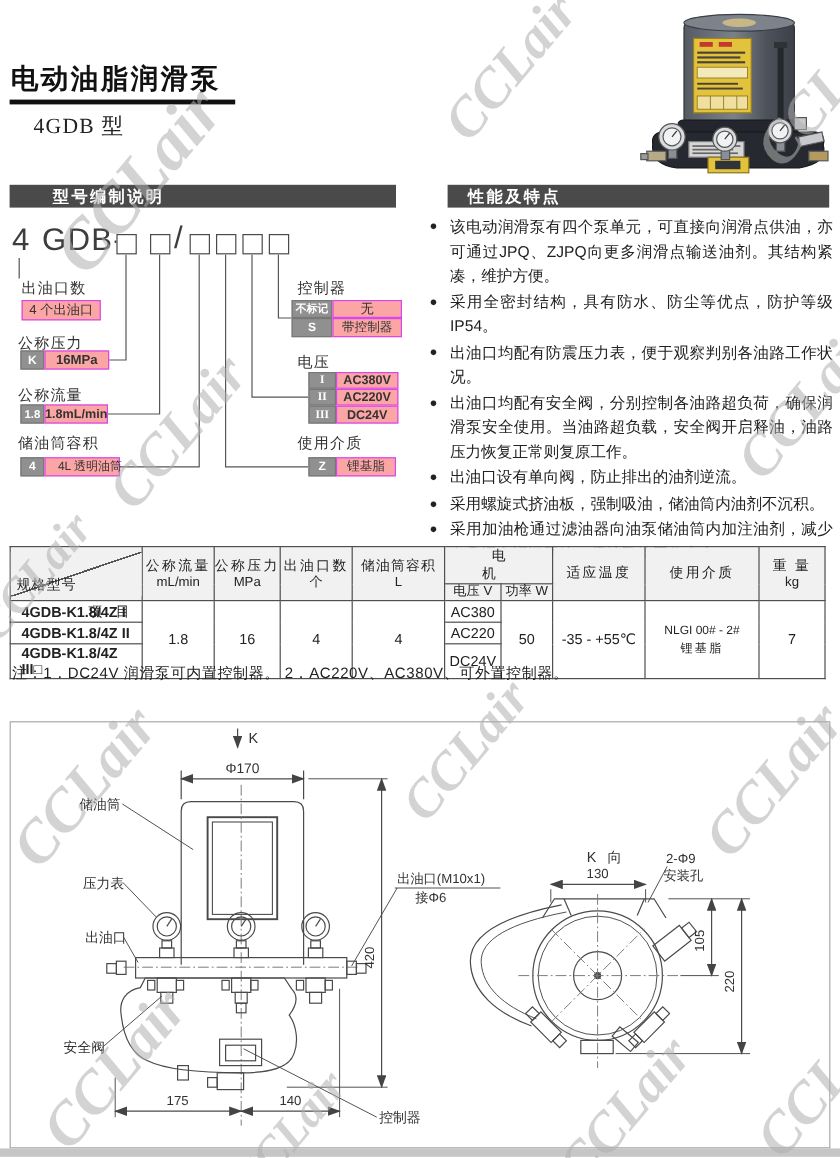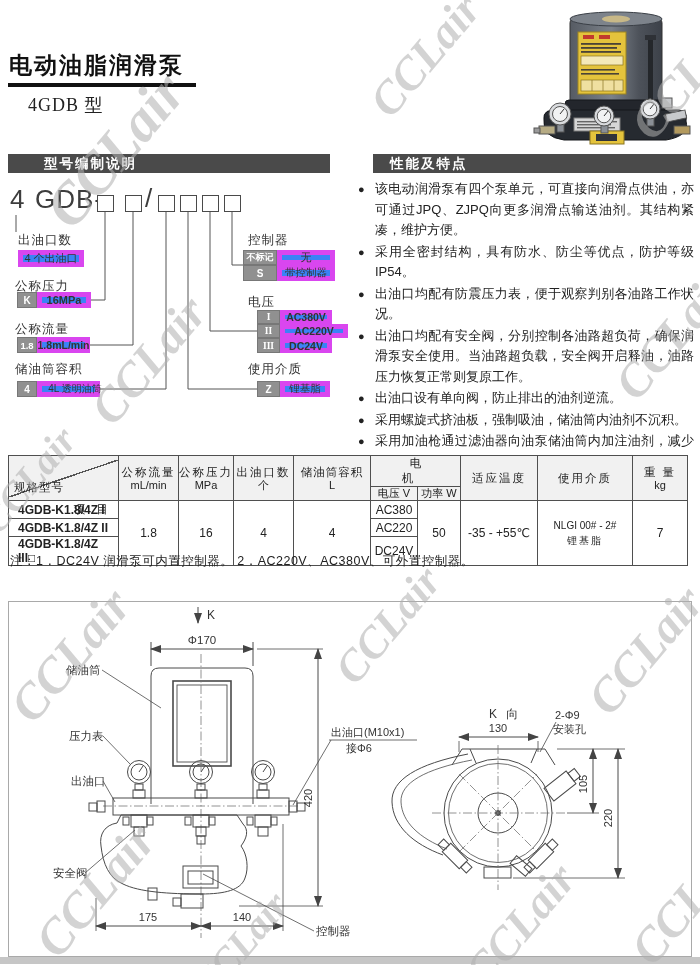--- a/index.html
+++ b/index.html
@@ -13,21 +13,21 @@
   
   .bar{background:#4a4a4a;color:#fff;font-weight:bold;font-size:13.5px;height:19px;line-height:19px;
        padding-left:17px;letter-spacing:2px;box-sizing:border-box;}
   
   .diagram{left:8px;top:178px;width:334px;height:226px;}
   .code-txt{font-size:26px;color:#3d3d3d;letter-spacing:1px;}
   .mbox{position:absolute;width:15px;height:15px;border:1.5px solid #4a4a4a;background:#fff;box-sizing:content-box;}
   .dlabel{position:absolute;font-size:12.5px;color:#333;letter-spacing:1px;white-space:nowrap;}
   .gcell,.wcell{position:absolute;box-sizing:border-box;display:flex;align-items:center;justify-content:center;white-space:nowrap;}
   .gcell{background:#909090;color:#fff;border:1px solid #777;font-weight:bold;}
-  .wcell{background:#3b82f6;color:#333;border:5px solid #d946ef;}
+  .wcell{background:#fca5a5;color:#333;border:1px solid #d946ef;}
   
   .features{left:358px;top:179px;width:336px;}
   .feat{position:relative;padding-left:17px;font-size:13px;line-height:20.5px;color:#222;text-align:justify;margin-bottom:1px;}
   .feat .dot{position:absolute;left:0;top:0;font-size:11px;}
   
   table.spec{border-collapse:collapse;table-layout:fixed;width:679px;border:1.5px solid #333;}
   table.spec td,table.spec th{border:1px solid #4f4f4f;padding:0;text-align:center;vertical-align:middle;box-sizing:border-box;}
   table.spec th{background:#f1f1f1;font-weight:normal;font-size:11.5px;color:#222;}
   table.spec th .cjk{letter-spacing:2px;display:block;line-height:14px;}
   table.spec th .unit{letter-spacing:0;display:block;line-height:13px;font-size:11px;}
@@ -164,21 +164,21 @@
     <div class="dlabel" style="left:240px;top:54px;">控制器</div>
     <div class="gcell" style="left:235px;top:72px;width:34px;height:15px;font-size:9px;letter-spacing:0;">不标记</div>
     <div class="wcell" style="left:269px;top:72px;width:58px;height:15px;font-size:11px;">无</div>
     <div class="gcell" style="left:235px;top:87px;width:34px;height:16px;font-size:10px;">S</div>
     <div class="wcell" style="left:269px;top:87px;width:58px;height:16px;font-size:10.5px;font-family:Liberation Serif, serif;">带控制器</div>
 
     <div class="dlabel" style="left:240px;top:116px;">电压</div>
     <div class="gcell" style="left:249px;top:132px;width:23px;height:14px;font-size:9.5px;font-family:'Liberation Serif',serif;">I</div>
     <div class="wcell" style="left:272px;top:132px;width:52px;height:14px;font-size:10.5px;font-weight:bold;">AC380V</div>
     <div class="gcell" style="left:249px;top:146px;width:23px;height:14px;font-size:9.5px;font-family:'Liberation Serif',serif;">II</div>
-    <div class="wcell" style="left:272px;top:146px;width:68px;height:14px;font-size:10.5px;font-weight:bold;">AC220V</div>
+    <div class="wcell" style="left:272px;top:146px;width:52px;height:14px;font-size:10.5px;font-weight:bold;">AC220V</div>
     <div class="gcell" style="left:249px;top:160px;width:23px;height:15px;font-size:9.5px;font-family:'Liberation Serif',serif;">III</div>
     <div class="wcell" style="left:272px;top:160px;width:52px;height:15px;font-size:10.5px;font-weight:bold;">DC24V</div>
 
     <div class="dlabel" style="left:240px;top:183px;">使用介质</div>
     <div class="gcell" style="left:249px;top:203px;width:23px;height:16px;font-size:10px;">Z</div>
     <div class="wcell" style="left:272px;top:203px;width:50px;height:16px;font-size:10.5px;">锂基脂</div>
   </div>
 
   <div class="abs features">
     <div class="feat"><span class="dot">●</span><span>该电动润滑泵有四个泵单元，可直接向润滑点供油，亦可通过JPQ、ZJPQ向更多润滑点输送油剂。其结构紧凑，维护方便。</span></div>

